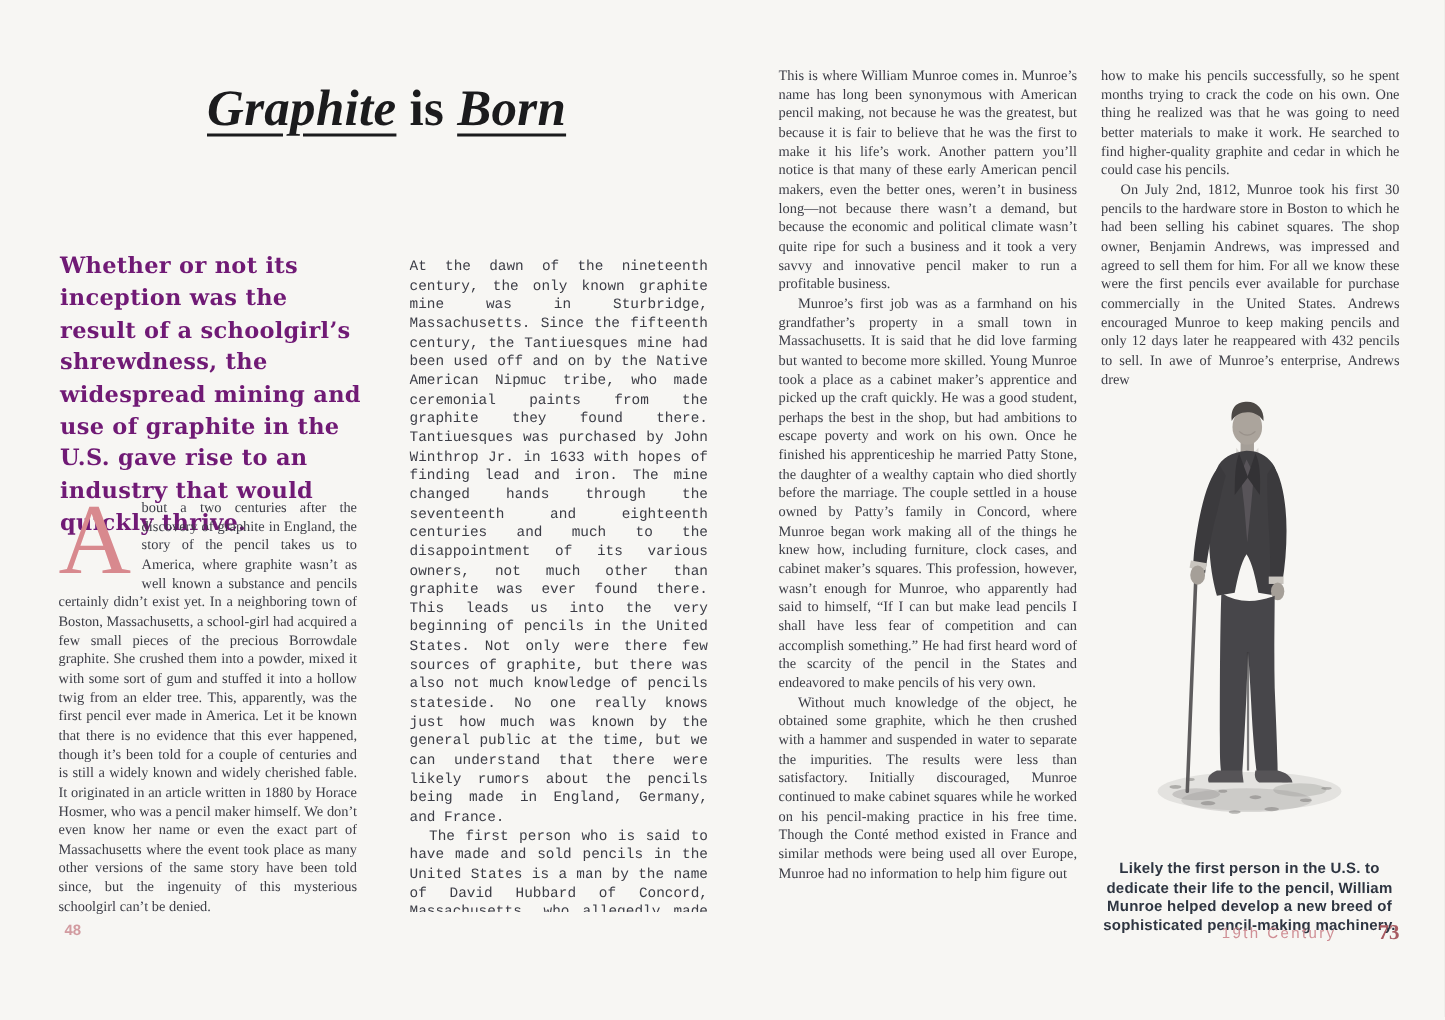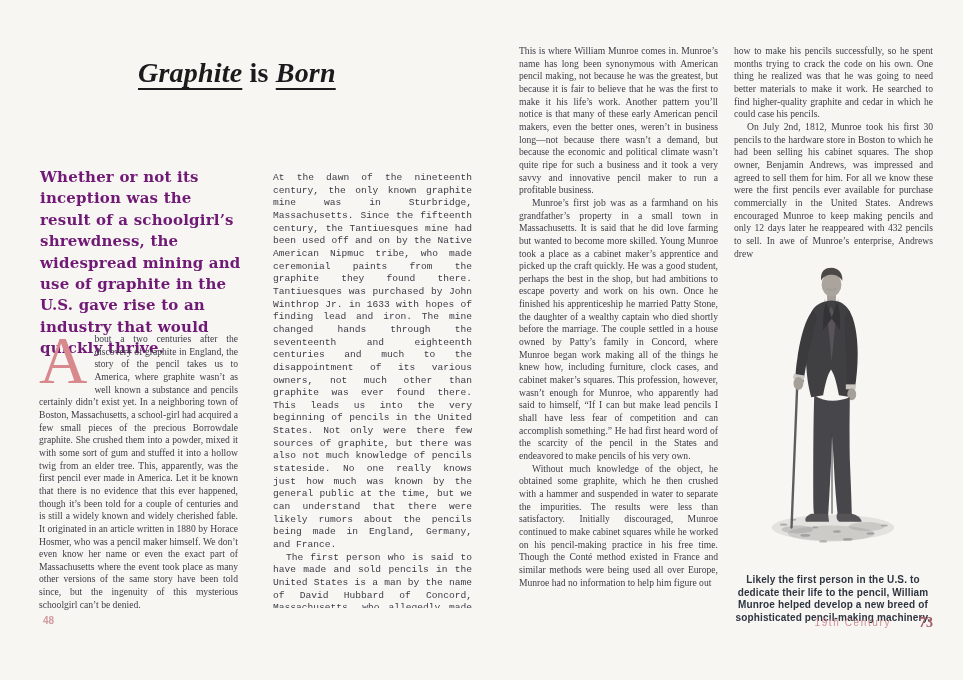--- a/index.html
+++ b/index.html
@@ -13,21 +13,21 @@
     font-family: "Liberation Serif", serif;
     color: #3c3d46;
   }
   
   .title {
     position: absolute;
     left: 138px;
     top: 50px;
     font-family: "Liberation Serif", serif;
     font-weight: 700;
-    font-size: 28px;
+    font-size: 34px;
     line-height: 45px;
     color: #1b1b1d;
     letter-spacing: 0.2px;
   }
   .title .t-line { display: block; }
   .title .u {
     font-style: italic;
     text-decoration: underline;
     text-decoration-thickness: 1.5px;
     text-underline-offset: 6px;

